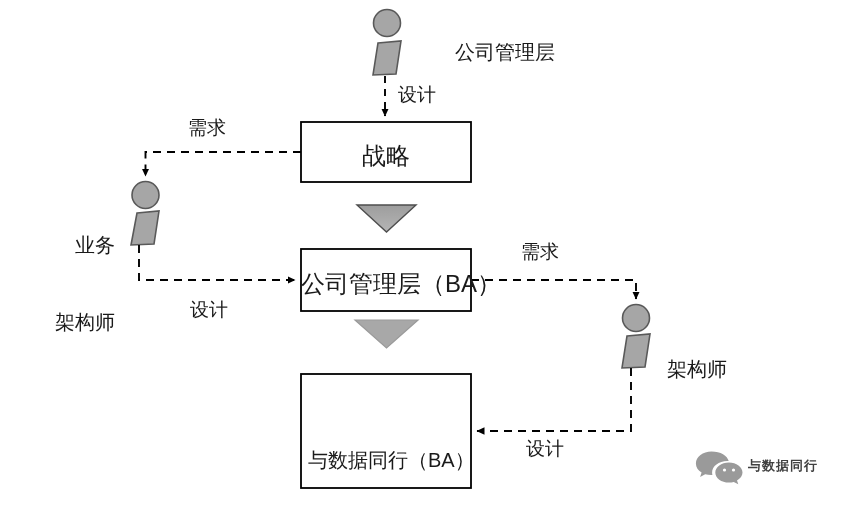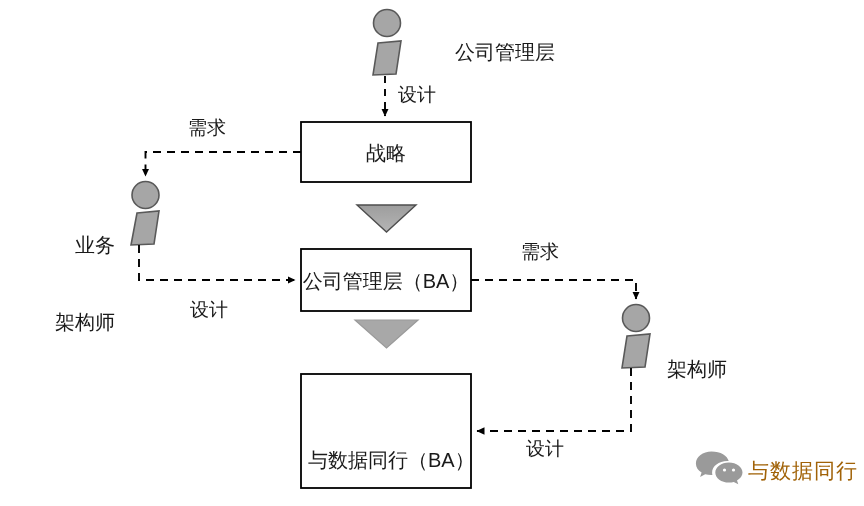--- a/index.html
+++ b/index.html
@@ -20,38 +20,39 @@
     left: 0;
     top: 0;
   }
   .lbl {
     position: absolute;
     color: #1a1a1a;
     white-space: pre;
     line-height: 1.28;
   }
   .box-text {
-    font-size: 20px;
+    font-size: 24px;
     text-align: center;
   }
   .box-text-multi {
     font-size: 20px;
     text-align: left;
     line-height: 1.42;
   }
   .actor-label {
     font-size: 20px;
   }
   .edge-label {
     font-size: 19px;
   }
   .wm-text {
-    font-size: 21px;
-    color: #a16207;
+    font-size: 13px;
+    color: #404040;
     letter-spacing: 1px;
+    font-weight: bold;
   }
 </style>
 </head>
 <body>
 
 <div id="canvas">
 
   <svg width="864" height="506">
     <defs>
       <marker id="arrowSolid" markerWidth="9" markerHeight="9" refX="7.5" refY="4.5" orient="auto" markerUnits="userSpaceOnUse">

